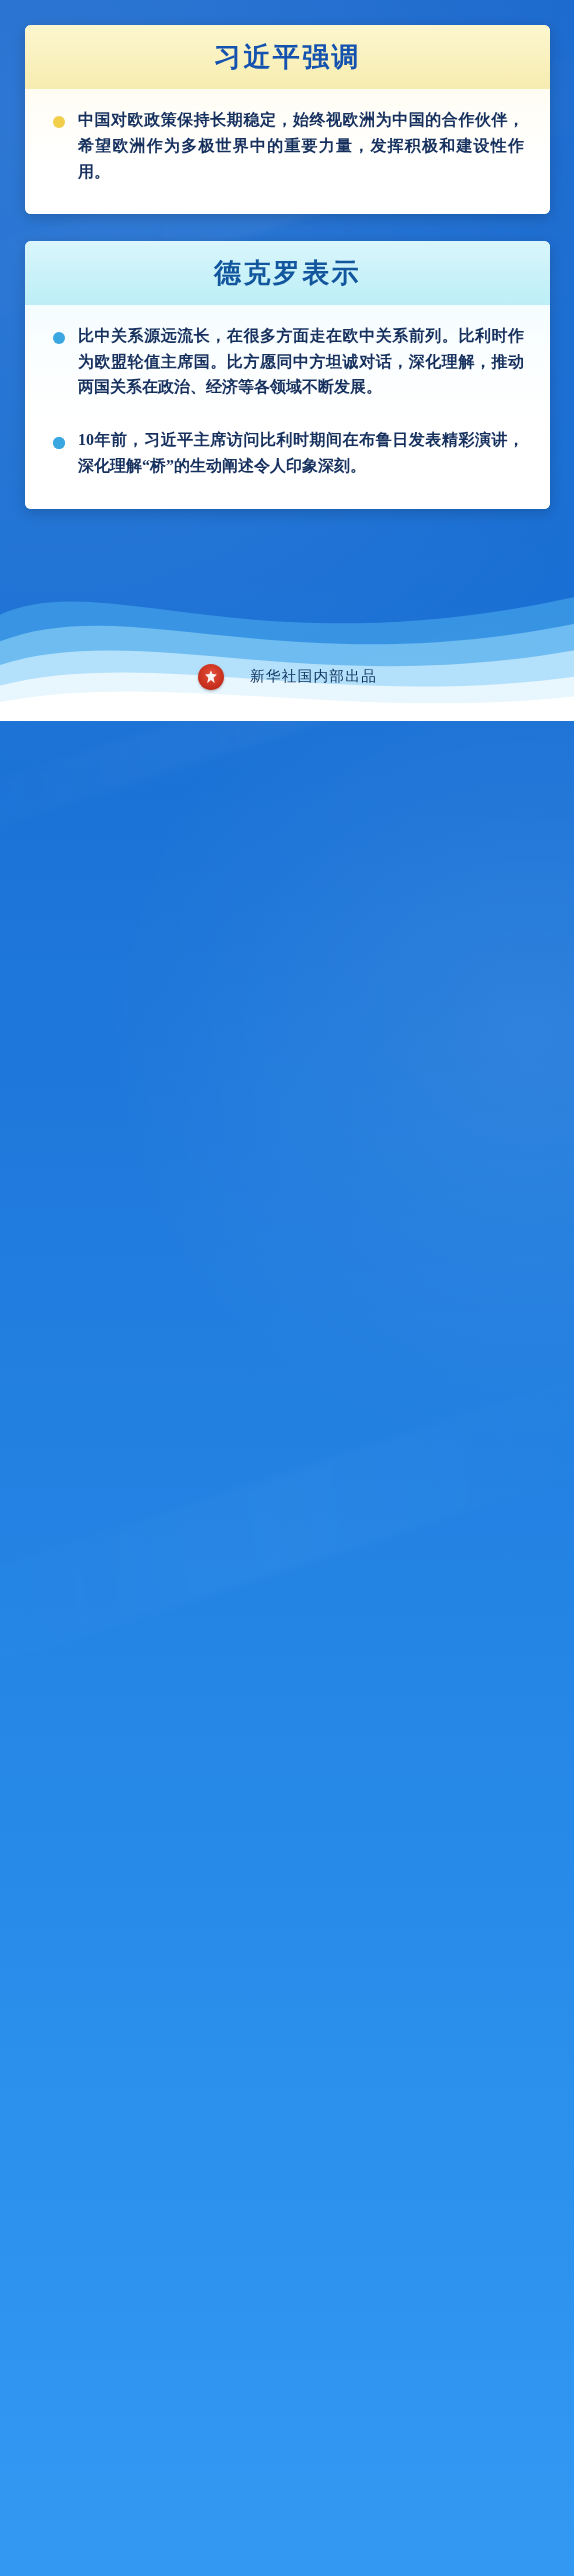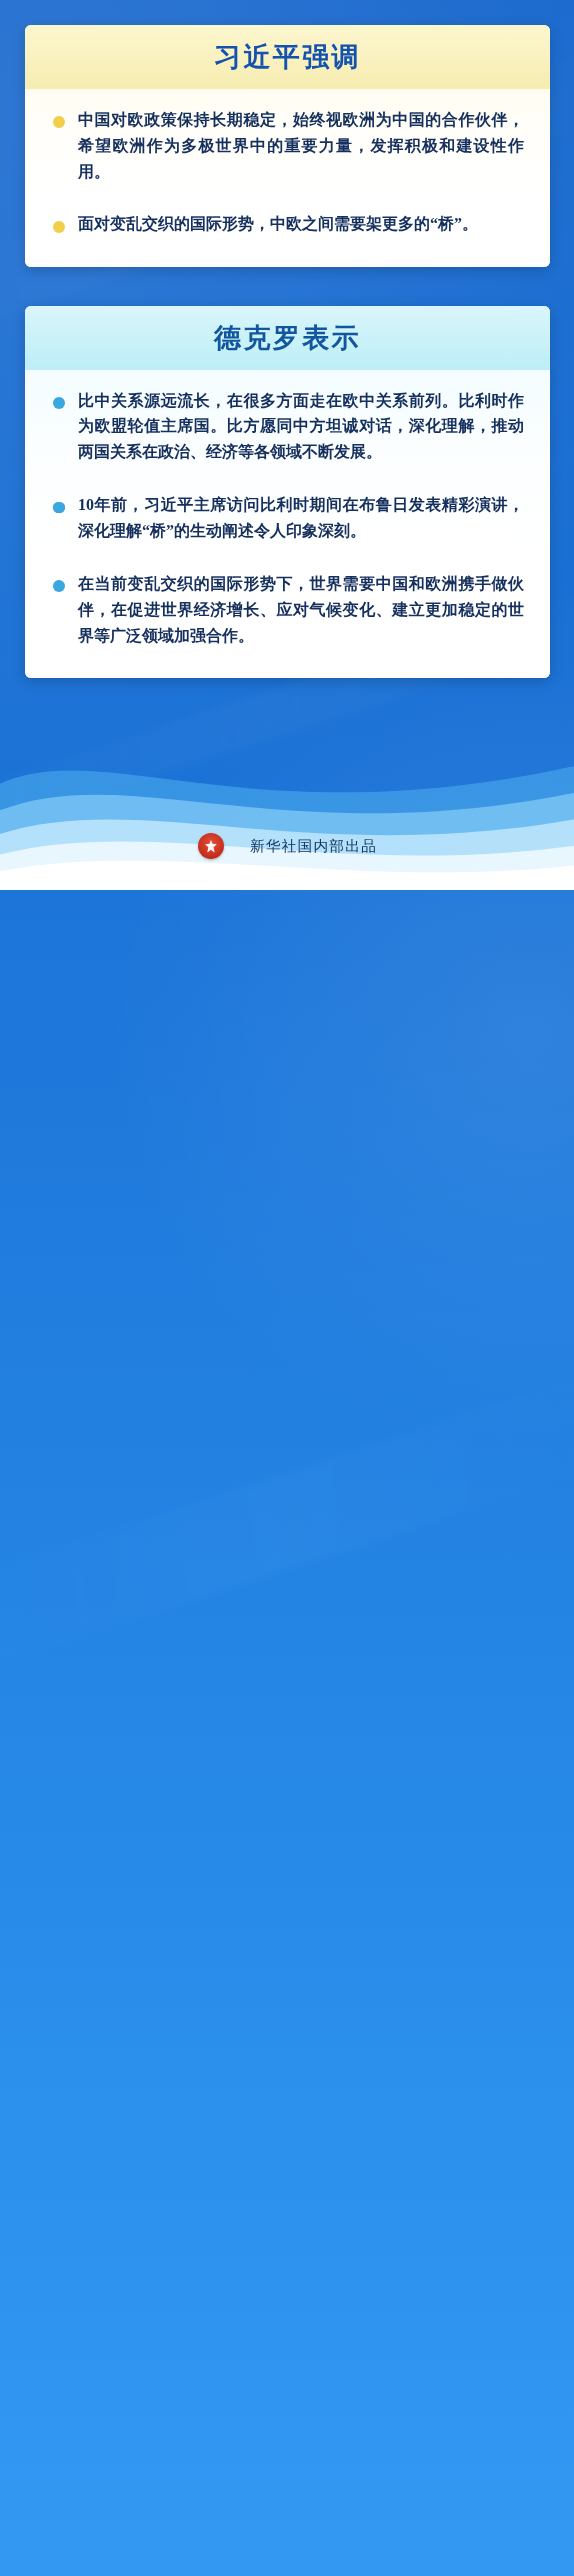--- a/index.html
+++ b/index.html
@@ -38,21 +38,21 @@
 
   .card {
     position: relative;
     margin: 0 auto;
     width: 525px;
     border-radius: 5.9px;
     box-shadow: 0 3.5px 13px rgba(0,0,0,0.18);
     overflow: hidden;
   }
   .card-1 { margin-top: 25px; background: #ffffff; }
-  .card-2 { margin-top: 39px; background: #ffffff; }
+  .card-2 { margin-top: 27px; background: #ffffff; }
 
   .card-head {
     height: 64px;
     display: flex;
     align-items: center;
     justify-content: center;
   }
   .card-1 .card-head {
     background: linear-gradient(180deg, #fdf7cf 0%, #f6ecb0 100%);
   }
@@ -160,48 +160,40 @@
   <section class="card card-1">
     <div class="card-head">
       <h2>习近平强调</h2>
     </div>
     <div class="card-body">
       <ul class="points">
         <li>
           <span class="dot"></span>
           <span>中国对欧政策保持长期稳定，始终视欧洲为中国的合作伙伴，希望欧洲作为多极世界中的重要力量，发挥积极和建设性作用。</span>
         </li>
-        <li>
-          <span class="dot"></span>
-          <span>面对变乱交织的国际形势，中欧之间需要架更多的“桥”。</span>
-        </li>
       </ul>
     </div>
   </section>
 
   <section class="card card-2">
     <div class="card-head">
       <h2>德克罗表示</h2>
     </div>
     <div class="card-body">
       <ul class="points">
         <li>
           <span class="dot"></span>
           <span>比中关系源远流长，在很多方面走在欧中关系前列。比利时作为欧盟轮值主席国。比方愿同中方坦诚对话，深化理解，推动两国关系在政治、经济等各领域不断发展。</span>
         </li>
         <li>
           <span class="dot"></span>
         </li>
         <li>
           <span class="dot"></span>
           <span>10年前，习近平主席访问比利时期间在布鲁日发表精彩演讲，深化理解“桥”的生动阐述令人印象深刻。</span>
-        </li>
-        <li>
-          <span class="dot"></span>
-          <span>在当前变乱交织的国际形势下，世界需要中国和欧洲携手做伙伴，在促进世界经济增长、应对气候变化、建立更加稳定的世界等广泛领域加强合作。</span>
         </li>
       </ul>
     </div>
   </section>
 
   <div class="footer">
     <svg class="wave" width="575" height="177" viewBox="0 0 976 300" preserveAspectRatio="none">
       <path d="M0,120 C180,40 420,210 976,90 L976,300 L0,300 Z" fill="#4fb0ef" opacity="0.55"></path>
       <path d="M0,165 C220,80 480,235 976,135 L976,300 L0,300 Z" fill="#86cdf6" opacity="0.7"></path>
       <path d="M0,205 C240,130 520,260 976,180 L976,300 L0,300 Z" fill="#bfe6fb" opacity="0.85"></path>

